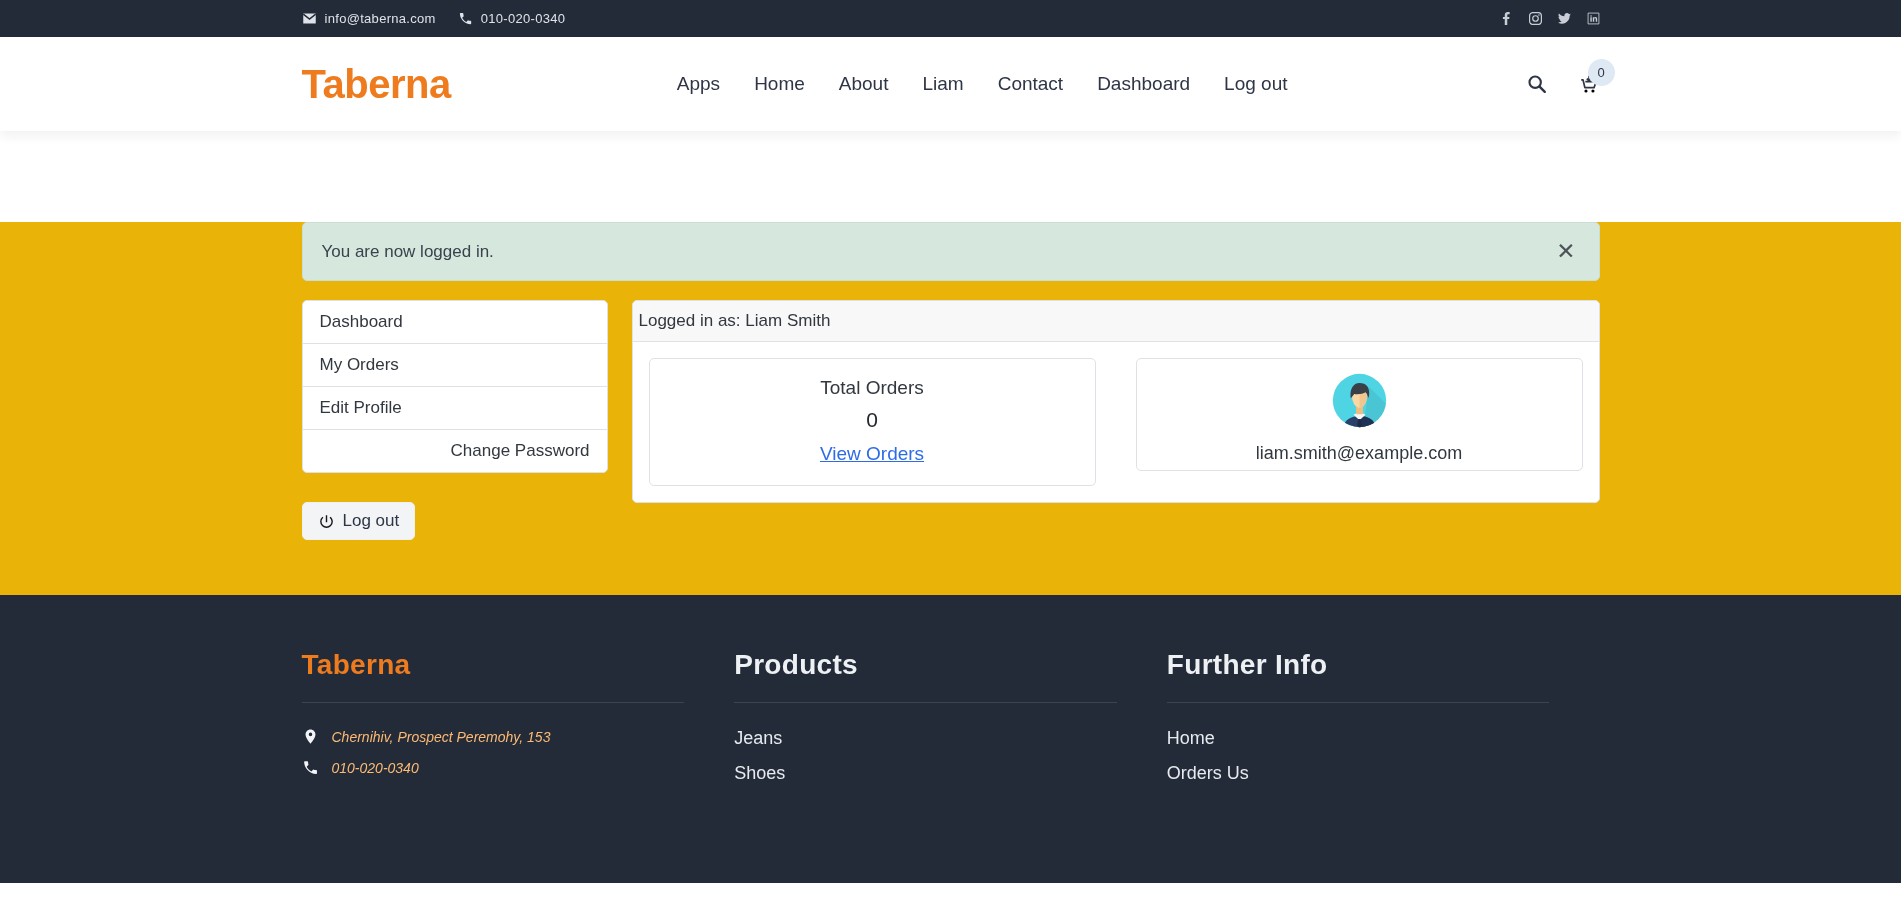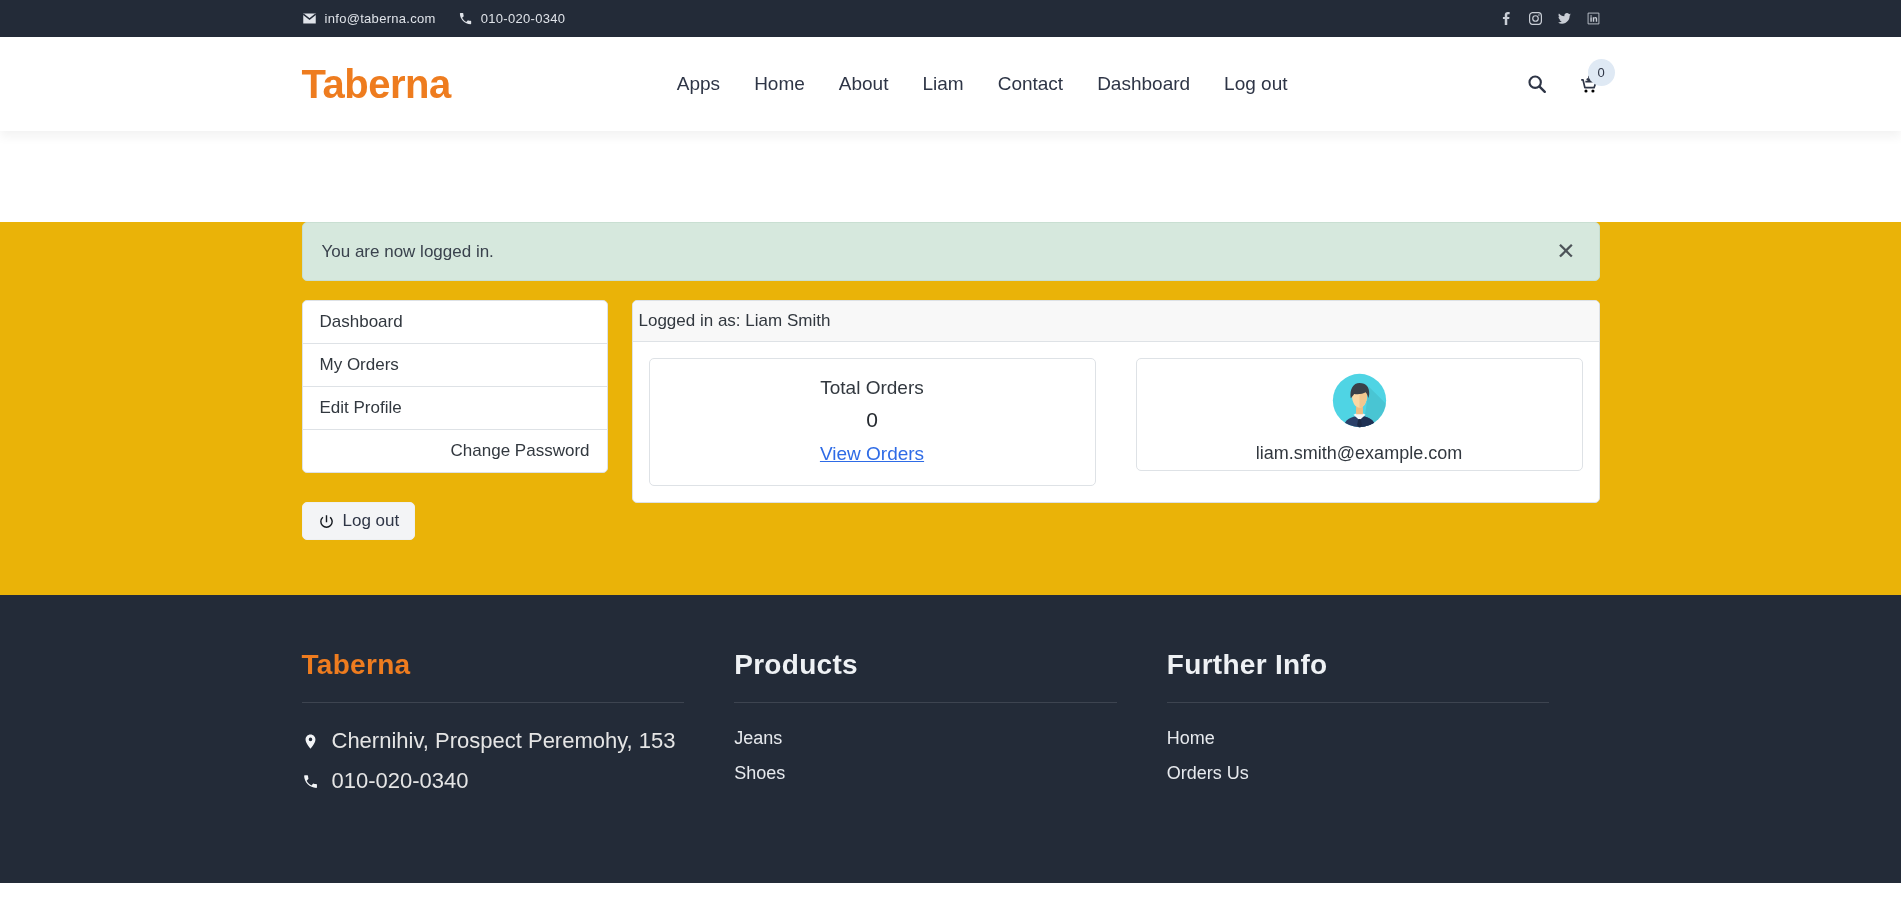--- a/index.html
+++ b/index.html
@@ -62,21 +62,21 @@
   .profile-card { padding-top:14px; padding-bottom:6px; }
   .avatar { width:55px; height:55px; display:inline-block; }
   .profile-email { font-size:18px; color:#32383f; margin-top:11px; }
 
   
   .footer { background:#232b38; height:288px; padding-top:54px; color:#e7eaee; }
   .footer-grid { display:grid; grid-template-columns:1fr 1fr 1fr; }
   .f-heading { font-size:28px; font-weight:bold; color:#eef1f4; letter-spacing:.3px; }
   .f-heading.brand { color:#ee7c1f; }
   .f-divider { border:none; border-top:1px solid rgba(255,255,255,0.12); margin:21px 50px 25px 0; }
-  .f-contact-row { display:flex; align-items:center; gap:13px; margin-bottom:14px; font-size:22px; color:#e5e5e5; }
+  .f-contact-row { display:flex; align-items:center; gap:13px; margin-bottom:14px; font-size:14px; color:#fdba74;font-style:italic; }
   .f-contact-row svg { width:17px; height:17px; fill:#f2f4f7; flex:none; }
   .f-list { list-style:none; }
   .f-list li { margin-bottom:14px; }
   .f-list a { font-size:18px; color:#e7eaee; text-decoration:none; cursor:pointer; }
 </style>
 </head>
 <body>
 
 <div class="topbar">
   <div class="container">

